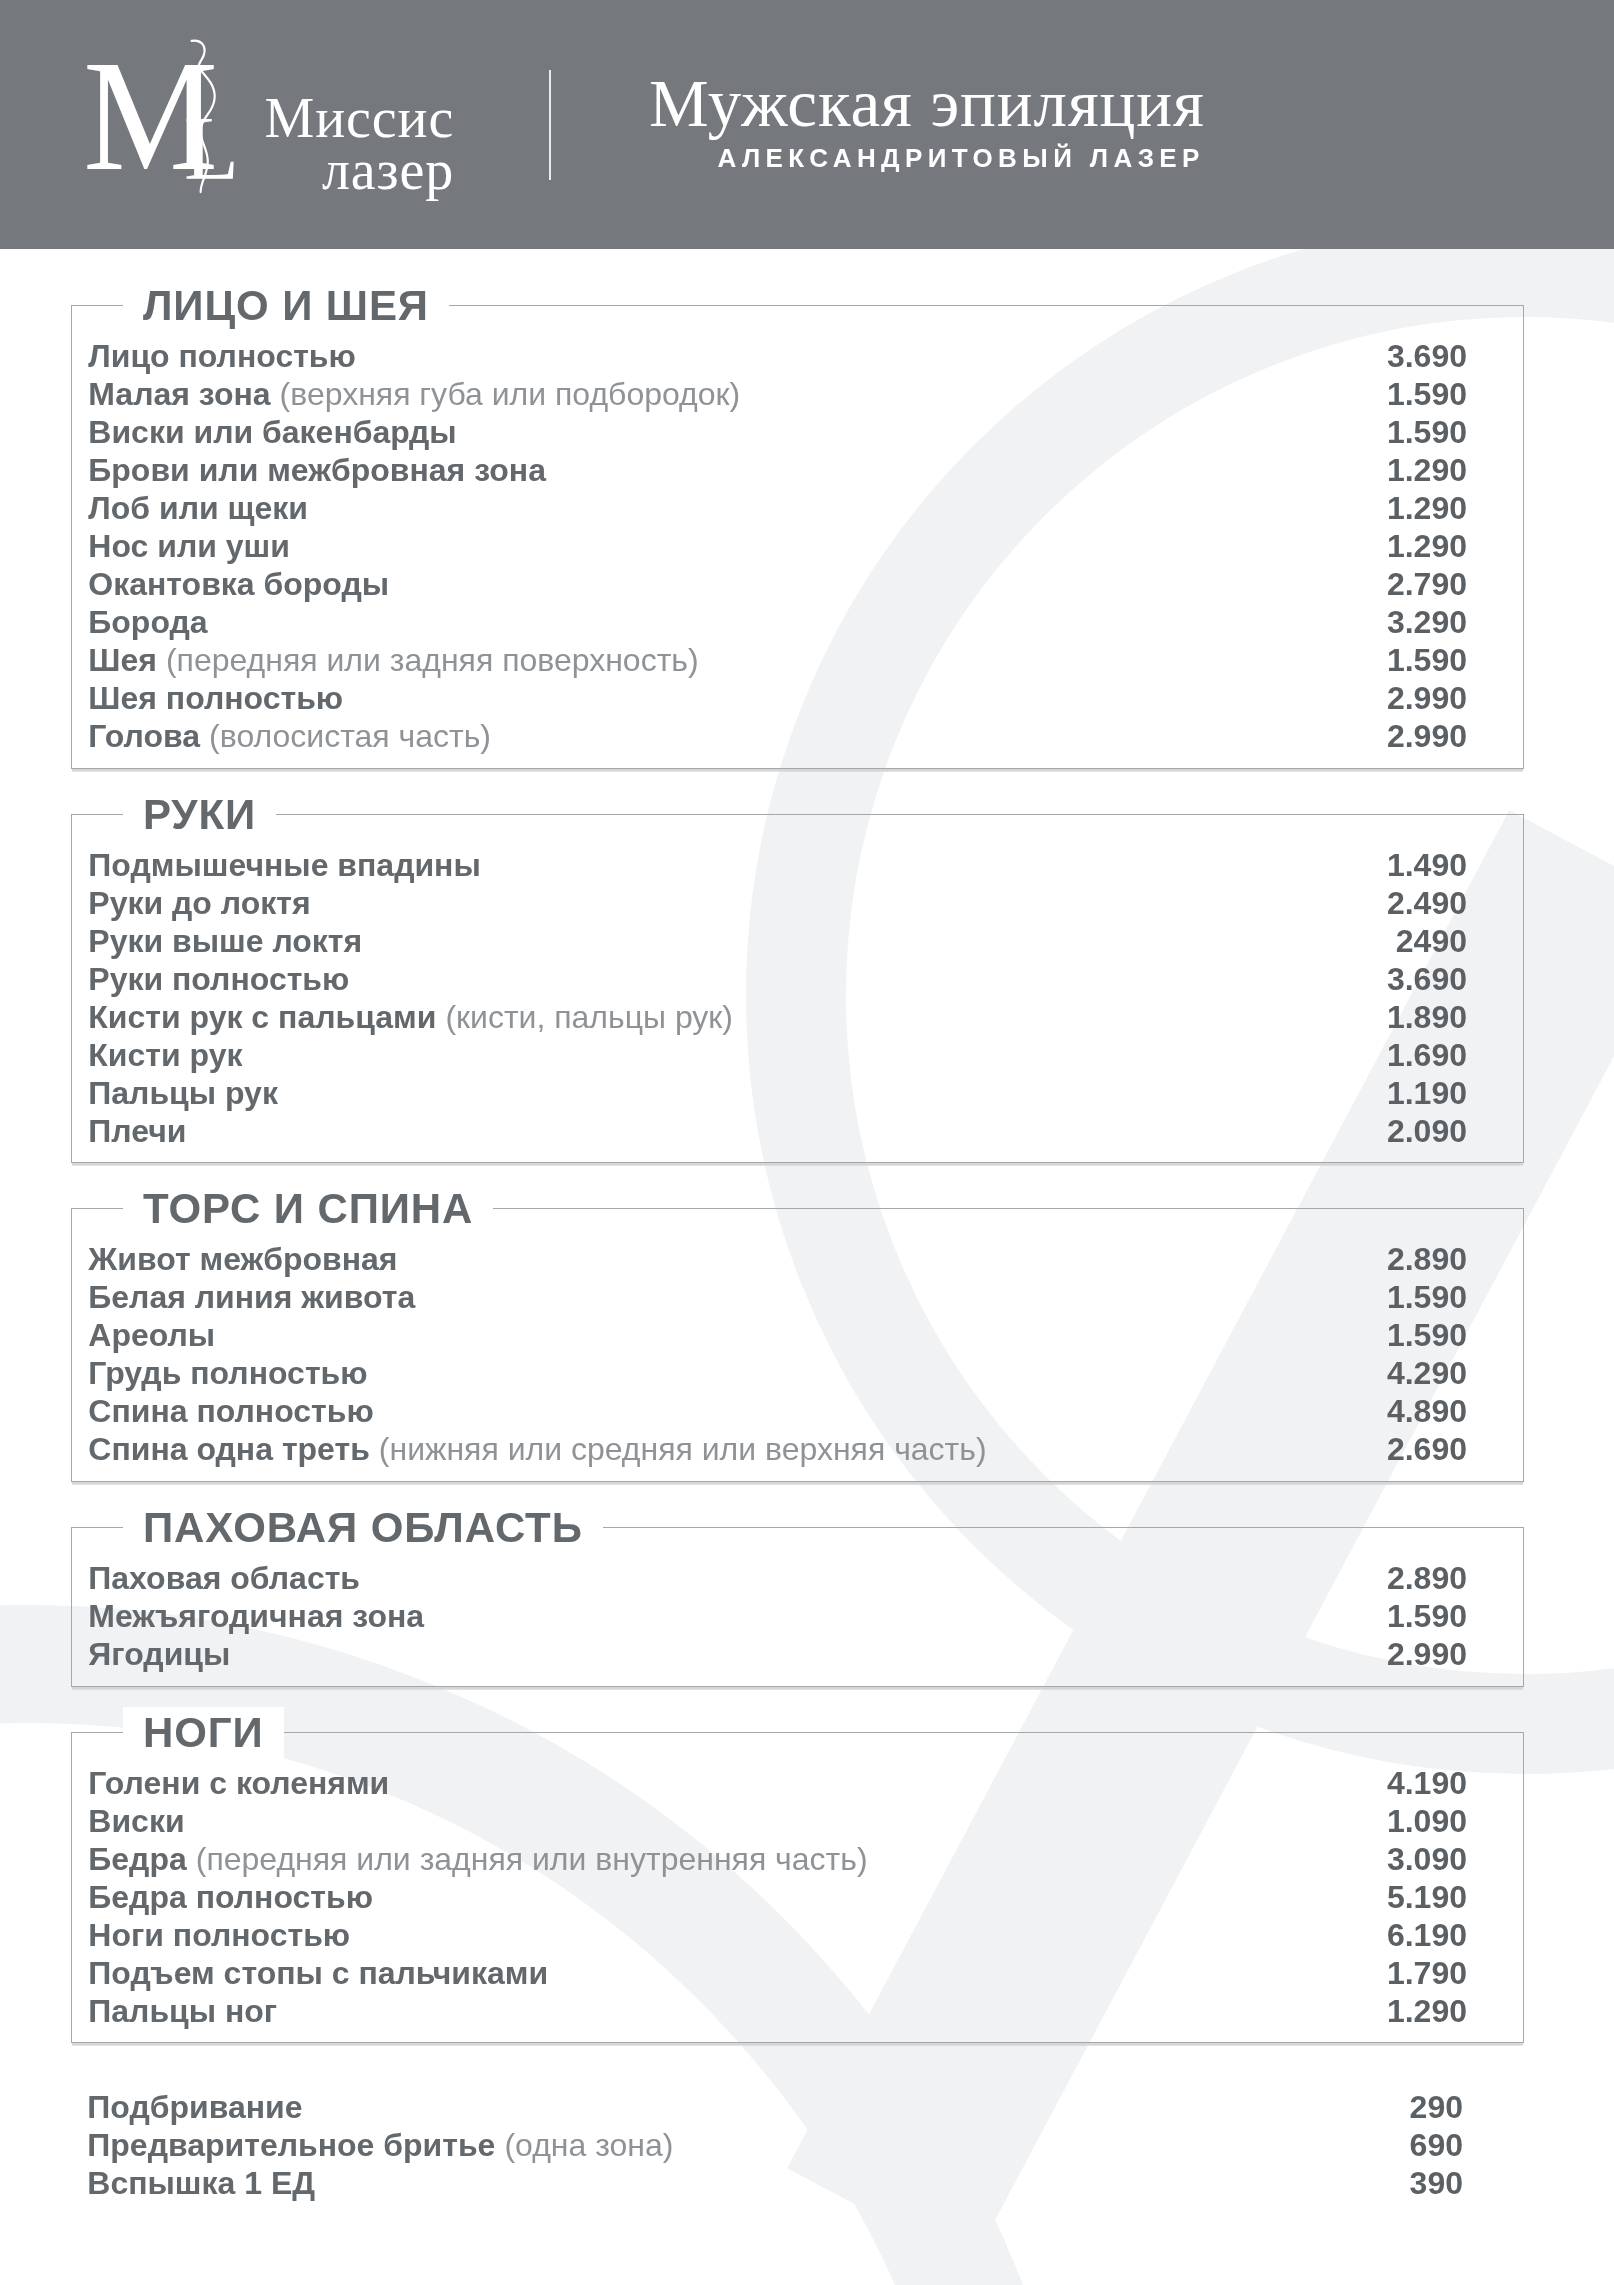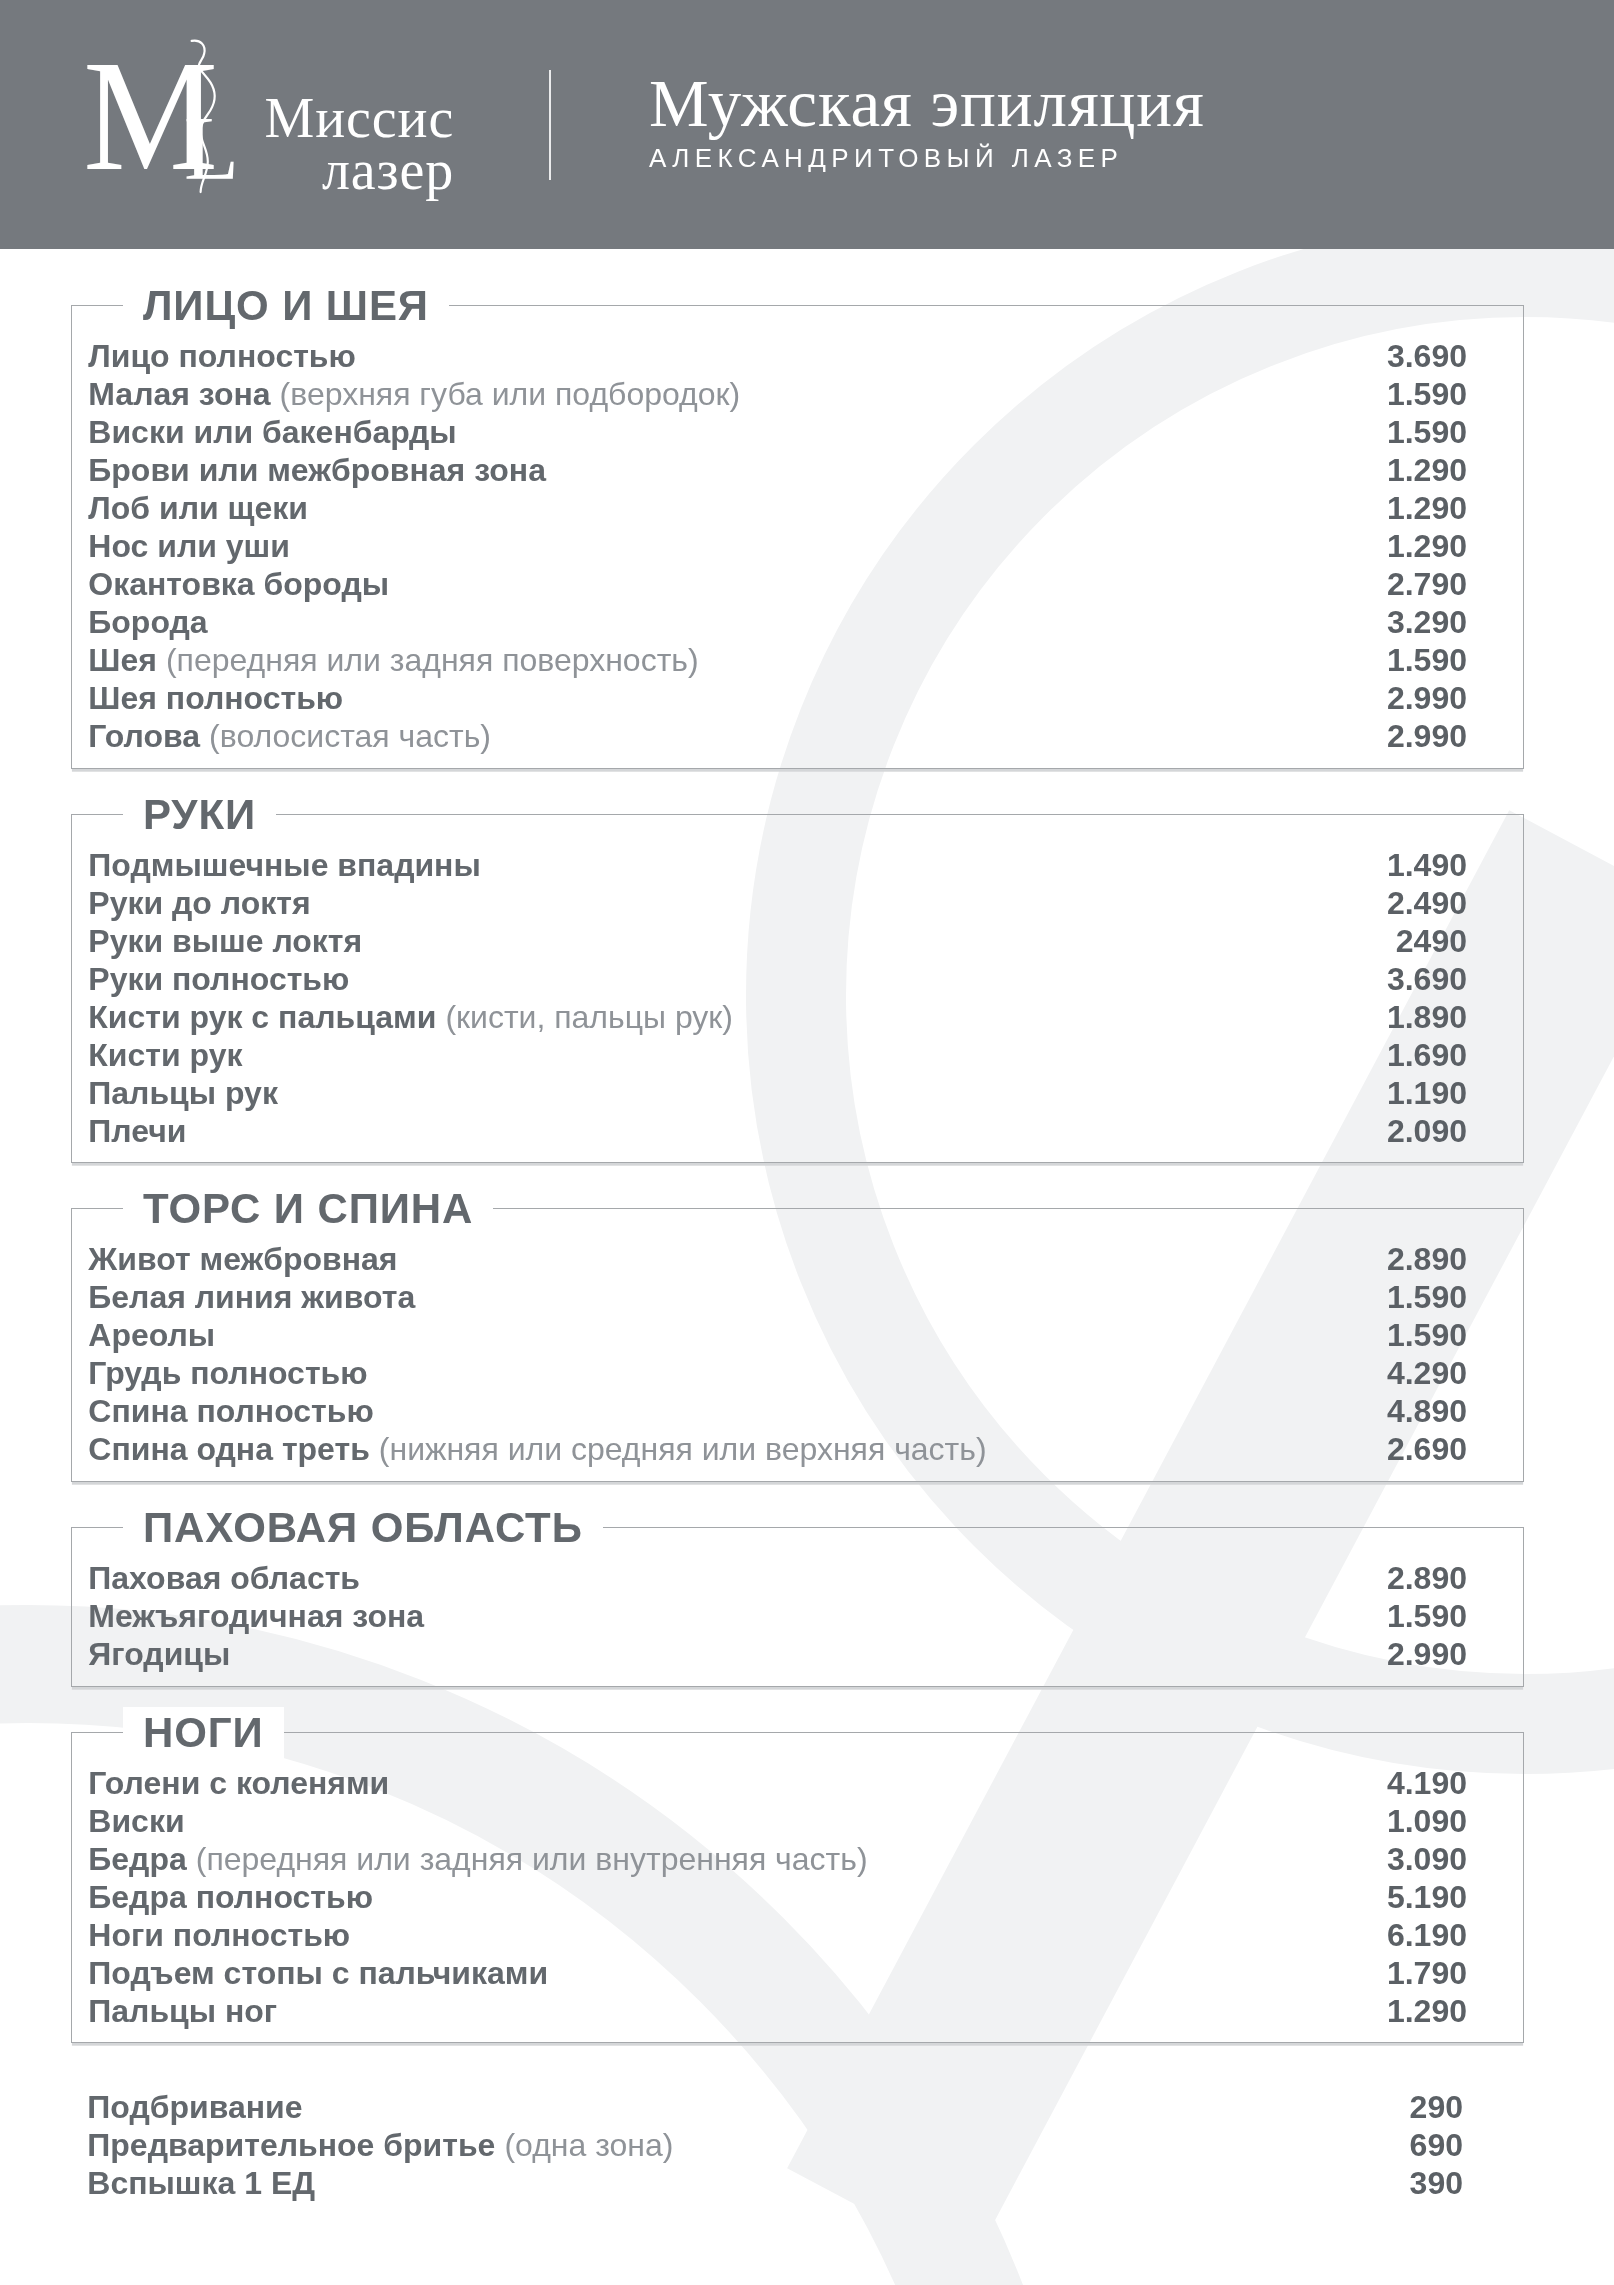--- a/index.html
+++ b/index.html
@@ -38,27 +38,27 @@
     position:absolute;left:101px;top:56px;
     font-family:"Liberation Serif","DejaVu Serif",serif;font-size:90px;line-height:90px;font-weight:400;
   }
   .mono-silhouette{position:absolute;left:78px;top:-12.7px;}
   .brand-text{
     margin-left:14.5px;text-align:right;
     font-family:"Liberation Serif","DejaVu Serif",serif;
     font-size:56px;line-height:52px;letter-spacing:0.9px;padding-bottom:5.4px;
   }
   .header-divider{width:1.8px;height:110px;background:rgba(255,255,255,.85);margin:0 0 0 95px;}
-  .header-titles{margin-left:98px;padding-bottom:3.6px;}
+  .header-titles{margin-left:98px;padding-bottom:3.6px;text-align:right;}
   .header-title{
     font-family:"Liberation Serif","DejaVu Serif",serif;
     font-size:67px;line-height:69px;font-weight:400;letter-spacing:0.9px;
   }
   .header-subtitle{
-    font-size:26px;line-height:36px;letter-spacing:5.4px;font-weight:400;margin-top:1.8px;
+    font-size:26px;line-height:36px;letter-spacing:5.4px;font-weight:700;margin-top:1.8px;
   }
   
   .content{position:relative;}
   .section{
     position:relative;margin:0 0 45px 71px;width:1453px;box-sizing:border-box;
     border:1.8px solid var(--border);
     box-shadow:0 3.6px 0 -0.9px var(--border-shadow);
     padding:31px 56px 12.7px 16.3px;
     background:transparent;
   }

